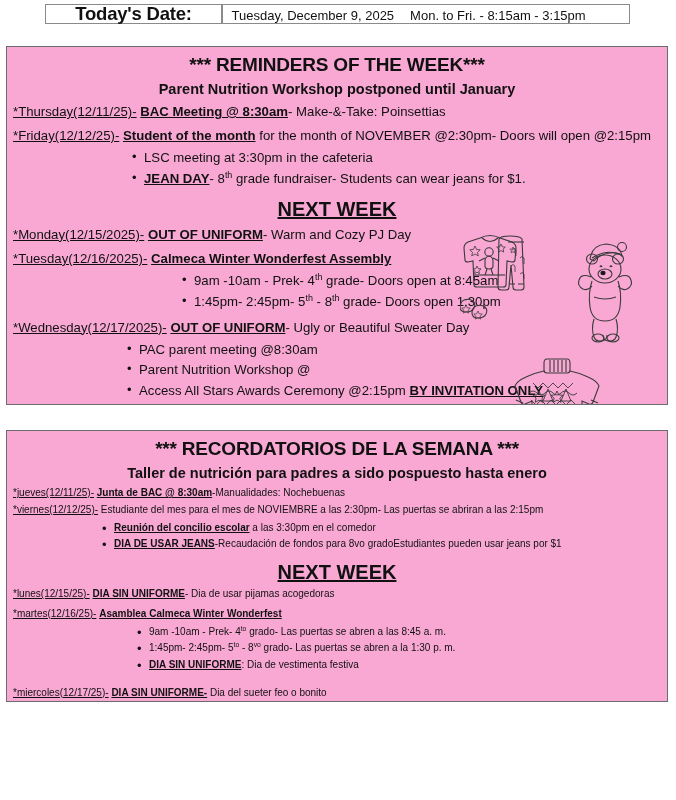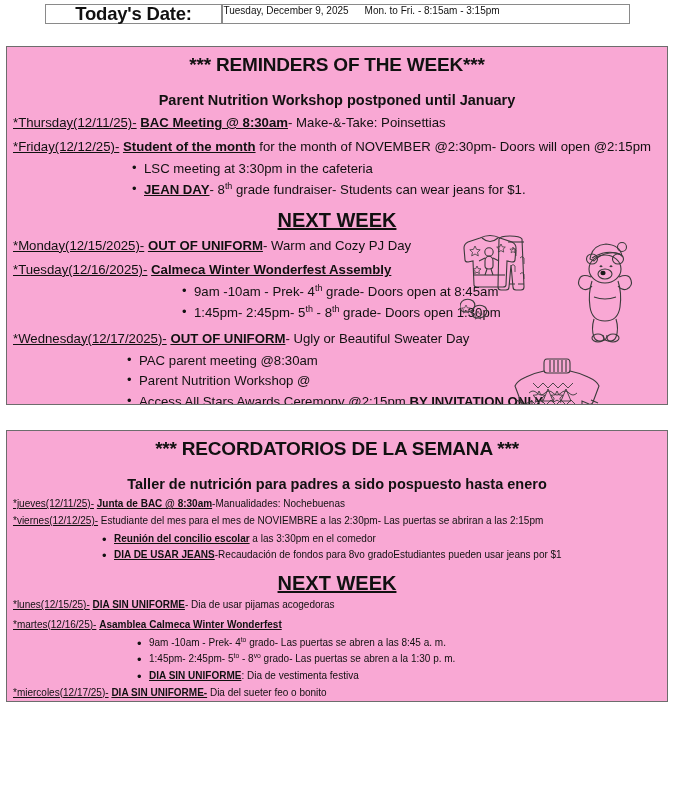--- a/index.html
+++ b/index.html
@@ -24,23 +24,23 @@
   }
   .date-label {
     width: 175px;
     display: flex; align-items: center; justify-content: center;
     font-weight: bold; font-size: 18.5px;
     letter-spacing: -0.2px;
   }
   .date-divider { width: 1.5px; background: #8a8a8a; }
   .date-values {
     flex: 1;
-    display: flex; align-items: flex-start;
-    padding-left: 1px;
-    font-size: 10px;
+    display: flex; align-items: flex-end;
+    padding-left: 9px;
+    font-size: 13px;
     gap: 16px;
   }
 
   
   .section-box {
     position: absolute;
     left: 6px;
     width: 662px;
     border: 1.6px solid #6d6d6d;
     background: #f9a8d4;
@@ -53,21 +53,21 @@
     text-align: center;
     font-weight: bold;
     font-size: 19px;
     letter-spacing: -0.2px;
     margin-top: 7px;
   }
   .sec-subtitle {
     text-align: center;
     font-weight: bold;
     font-size: 14.5px;
-    margin-top: 16px;
+    margin-top: 5px;
   }
   .next-week {
     text-align: center;
     font-weight: bold;
     font-size: 20px;
     text-decoration: underline;
     margin: 8px 0 4px 0;
   }
   .sp-next-week { margin: 9px 0 3px 0; }
 
@@ -299,21 +299,21 @@
       <span class="day">*martes(12/16/25)-</span>
       <span class="bu">Asamblea Calmeca Winter Wonderfest</span>
     </div>
 
     <ul class="bullets sp ind-e">
       <li><span>9am -10am - Prek- 4</span><sup>to</sup><span> grado- Las puertas se abren a las 8:45 a. m.</span></li>
       <li><span>1:45pm- 2:45pm- 5</span><sup>to</sup><span> - 8</span><sup>vo</sup><span> grado- Las puertas se abren a la 1:30 p. m.</span></li>
       <li><span class="bu">DIA SIN UNIFORME</span><span>: Dia de vestimenta festiva</span></li>
     </ul>
 
-    <div class="line sp-line" style="margin-top:2px">
+    <div class="line sp-line" style="margin-top:13px">
       <span class="day">*miercoles(12/17/25)-</span>
       <span class="bu">DIA SIN UNIFORME-</span><span> Dia del sueter feo o bonito</span>
     </div>
 
     <ul class="bullets sp ind-f">
       <li><span>Reunión de PAC a las 8:30am</span></li>
       <li></li>
     </ul>
 
   </div>

